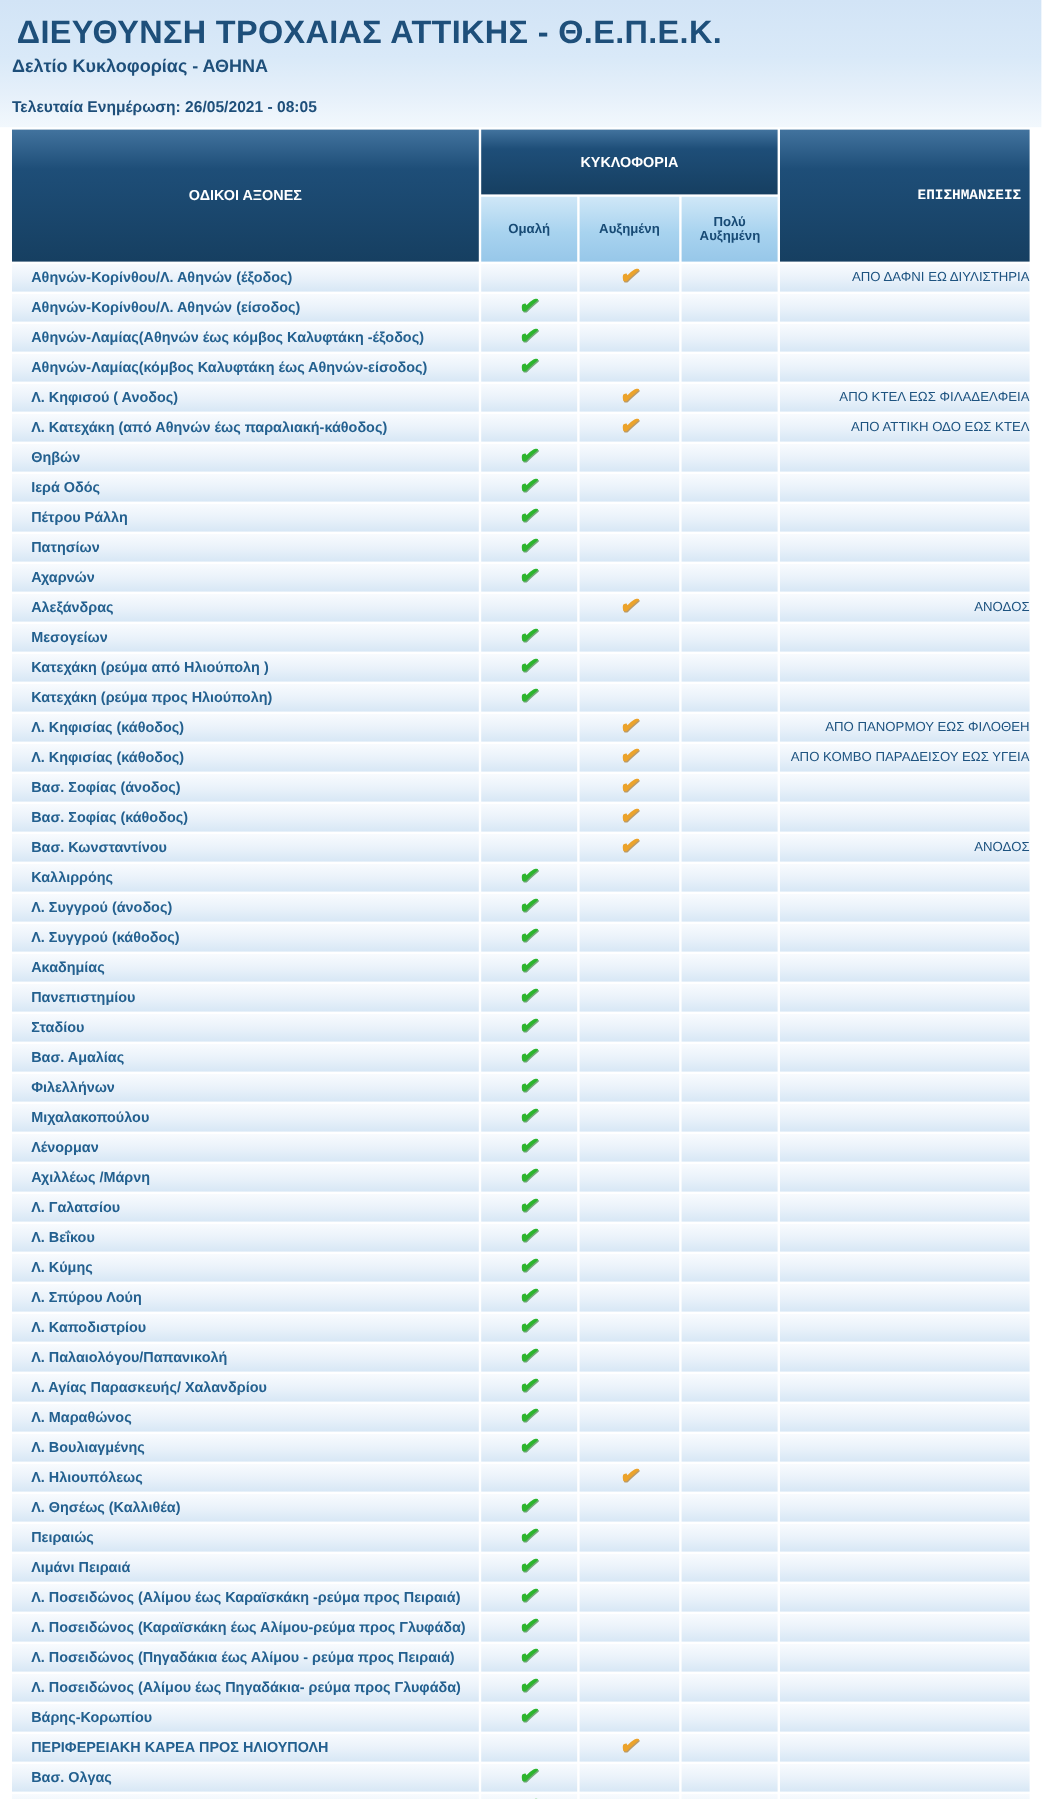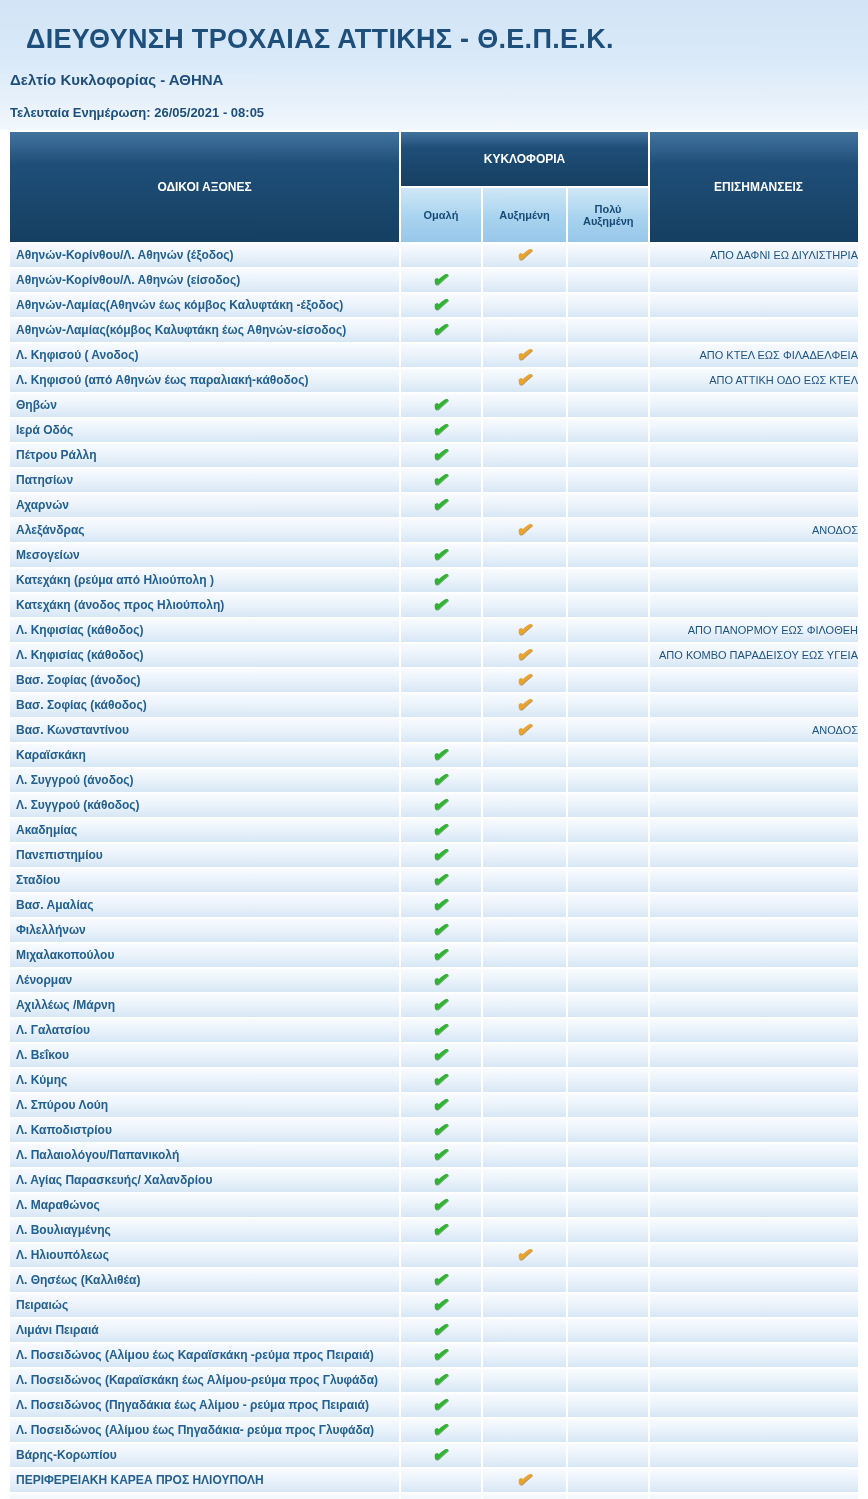--- a/index.html
+++ b/index.html
@@ -6,52 +6,52 @@
   body {
     width:868px; background:#ffffff;
     font-family:"Liberation Sans", sans-serif;
     -webkit-font-smoothing:antialiased;
   }
   .hero {
     background: linear-gradient(180deg,#d2e4f6 0%, #d9e9f8 45%, #e6f0fa 75%, #f2f8fd 100%);
     padding: 9px 10px 10px 10px;
   }
   .page-title {
-    margin:16px; font-size:27px; line-height:1.1; font-weight:bold;
+    margin:4px; font-size:27px; line-height:1.1; font-weight:bold;
     color:#1e4f7a; letter-spacing:0.3px;
   }
   .page-subtitle {
     margin:3px 0 0 0; font-size:15px; font-weight:bold; color:#1e4f7a;
   }
   .update-line {
     margin-top:17px; font-size:13px; font-weight:bold; color:#1e4f7a;
   }
   table.traffic {
     margin:0 0 0 8px;
     border-collapse:separate; border-spacing:2px;
     width:852px; table-layout:fixed;
   }
   th.dark {
     background: linear-gradient(180deg,#42739e 0%, #1e4e78 30%, #163f61 100%);
     color:#ffffff; font-size:12px; font-weight:bold; height:22px;
     text-align:center; padding:16px;
   }
-  th.dark.remarks { text-align:center; padding-right:7px; }
+  th.dark.remarks { text-align:right; padding-right:7px;font-family:Liberation Mono, monospace; }
   th.sub {
     background: linear-gradient(180deg,#cfe7f7 0%, #a8d3ef 55%, #97c7e9 100%);
     color:#174a74; font-size:11px; font-weight:bold; height:19px;
     text-align:center; padding:15px;
   }
   td {
     background: linear-gradient(180deg,#f8fbfe 0%, #eaf2fa 50%, #d7e7f5 100%);
     height:23px; padding:0; overflow:hidden; white-space:nowrap;
   }
   td.road {
     font-size:12px; font-weight:bold; color:#23608f;
-    padding-left:6px; text-align:left;margin-left:28px;
+    padding-left:16px; text-align:left;margin-left:28px;
   }
   td.status { text-align:center; }
   td.remark {
     font-size:11px; font-weight:normal; color:#1d5380;
     padding-left:8px; text-align:right;
   }
   .chk {
     font-size:19px; line-height:1; font-weight:bold; display:inline-block;
     transform: skewX(-10deg) rotate(4deg);
   }
@@ -120,21 +120,21 @@
     <td class="remark"></td>
   </tr>
       <tr>
     <td class="road">Λ. Κηφισού ( Ανοδος)</td>
     <td class="status"></td>
     <td class="status"><span class="chk chk-orange">✔</span></td>
     <td class="status"></td>
     <td class="remark">ΑΠΟ ΚΤΕΛ ΕΩΣ ΦΙΛΑΔΕΛΦΕΙΑ</td>
   </tr>
       <tr>
-    <td class="road">Λ. Κηφισού (από Αθηνών έως παραλιακή-κάθοδος)</td>
+    <td class="road">Λ. Κατεχάκη (από Αθηνών έως παραλιακή-κάθοδος)</td>
     <td class="status"></td>
     <td class="status"><span class="chk chk-orange">✔</span></td>
     <td class="status"></td>
     <td class="remark">ΑΠΟ ΑΤΤΙΚΗ ΟΔΟ ΕΩΣ ΚΤΕΛ</td>
   </tr>
       <tr>
     <td class="road">Θηβών</td>
     <td class="status"><span class="chk chk-green">✔</span></td>
     <td class="status"></td>
     <td class="status"></td>
@@ -183,21 +183,21 @@
     <td class="remark"></td>
   </tr>
       <tr>
     <td class="road">Κατεχάκη (ρεύμα από Ηλιούπολη )</td>
     <td class="status"><span class="chk chk-green">✔</span></td>
     <td class="status"></td>
     <td class="status"></td>
     <td class="remark"></td>
   </tr>
       <tr>
-    <td class="road">Κατεχάκη (άνοδος προς Ηλιούπολη)</td>
+    <td class="road">Κατεχάκη (ρεύμα προς Ηλιούπολη)</td>
     <td class="status"><span class="chk chk-green">✔</span></td>
     <td class="status"></td>
     <td class="status"></td>
     <td class="remark"></td>
   </tr>
       <tr>
     <td class="road">Λ. Κηφισίας (κάθοδος)</td>
     <td class="status"></td>
     <td class="status"><span class="chk chk-orange">✔</span></td>
     <td class="status"></td>
@@ -225,21 +225,21 @@
     <td class="remark"></td>
   </tr>
       <tr>
     <td class="road">Βασ. Κωνσταντίνου</td>
     <td class="status"></td>
     <td class="status"><span class="chk chk-orange">✔</span></td>
     <td class="status"></td>
     <td class="remark">ΑΝΟΔΟΣ</td>
   </tr>
       <tr>
-    <td class="road">Καραϊσκάκη</td>
+    <td class="road">Καλλιρρόης</td>
     <td class="status"><span class="chk chk-green">✔</span></td>
     <td class="status"></td>
     <td class="status"></td>
     <td class="remark"></td>
   </tr>
       <tr>
     <td class="road">Λ. Συγγρού (άνοδος)</td>
     <td class="status"><span class="chk chk-green">✔</span></td>
     <td class="status"></td>
     <td class="status"></td>

